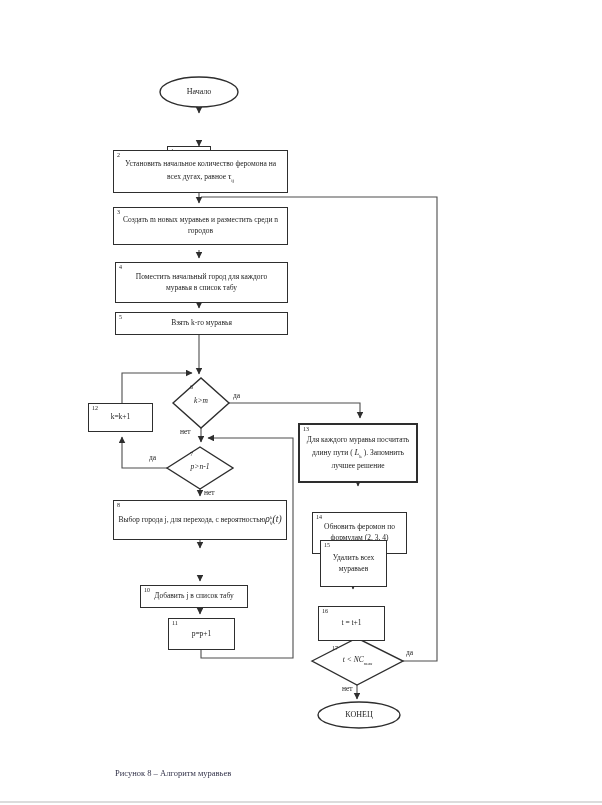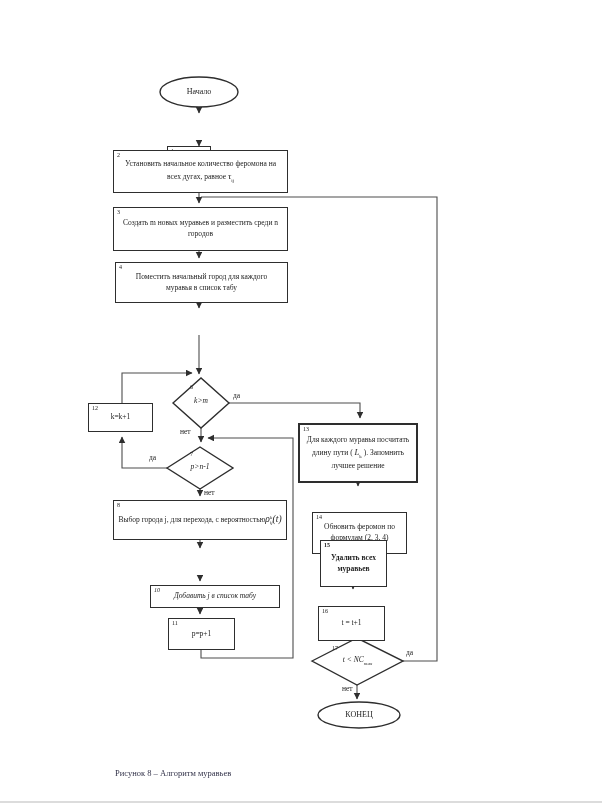--- a/index.html
+++ b/index.html
@@ -82,41 +82,45 @@
     <span class="num">1</span>
     <span>t = 0</span>
   </div>
 
   <div class="node" style="left:113px;top:150px;width:175px;height:43px;">
     <span class="num">2</span>
     <span><span>Установить начальное количество феромона на всех дугах, равное</span>
       <span class="sym" style="font-size:9px;">τ</span><sub>ij</sub></span>
   </div>
 
-  <div class="node" style="left:113px;top:207px;width:175px;height:44px;">
+  <div class="node" style="left:113px;top:207px;width:175px;height:38px;">
     <span class="num">3</span>
     <span>Создать m новых муравьев и разместить среди n городов</span>
   </div>
 
   <div class="node" style="left:115px;top:262px;width:173px;height:41px;">
     <span class="num">4</span>
     <span style="max-width:150px;">Поместить начальный город для каждого муравья в список табу</span>
   </div>
 
+  <div class="node" style="left:115px;top:312px;width:173px;height:23px;">
+    <span class="num">5</span>
+    <span>Взять k-го муравья</span>
+  </div>
 
   <div class="node" style="left:113px;top:500px;width:174px;height:40px;flex-direction:row;">
     <span class="num">8</span>
     <span>Выбор города j, для перехода, с вероятностью</span>
     <span class="formula">
       <span class="sym">ρ</span><span class="supsub"><span class="s">k</span><span class="s">ij</span></span><span>(t)</span>
     </span>
   </div>
 
 
-  <div class="node" style="left:150px;top:585px;width:130px;height:23px;font-style:italic;">
+  <div class="node" style="left:140px;top:585px;width:108px;height:23px;">
     <span class="num">10</span>
     <span>Добавить j в список табу</span>
   </div>
 
   <div class="node" style="left:168px;top:618px;width:67px;height:32px;">
     <span class="num">11</span>
     <span>p=p+1</span>
   </div>
 
   <div class="node" style="left:88px;top:403px;width:65px;height:29px;">
@@ -129,21 +133,21 @@
     <span><span>Для каждого муравья посчитать длину пути (</span>
       <span class="sym" style="font-size:8.5px;">L</span><sub>k</sub>
       <span>). Запомнить лучшее решение</span></span>
   </div>
 
   <div class="node" style="left:312px;top:490px;width:95px;height:42px;margin-top:22px;">
     <span class="num">14</span>
     <span>Обновить феромон по формулам (2, 3, 4)</span>
   </div>
 
-  <div class="node" style="left:320px;top:540px;width:67px;height:47px;font-weight:bold;">
+  <div class="node" style="left:320px;top:540px;width:67px;height:47px;">
     <span class="num">15</span>
     <span>Удалить всех муравьев</span>
   </div>
 
   <div class="node" style="left:318px;top:592px;width:67px;height:35px;margin-top:14px;">
     <span class="num">16</span>
     <span>t = t+1</span>
   </div>
 
   <span class="dnum" style="left:190px;top:384px;">6</span>

